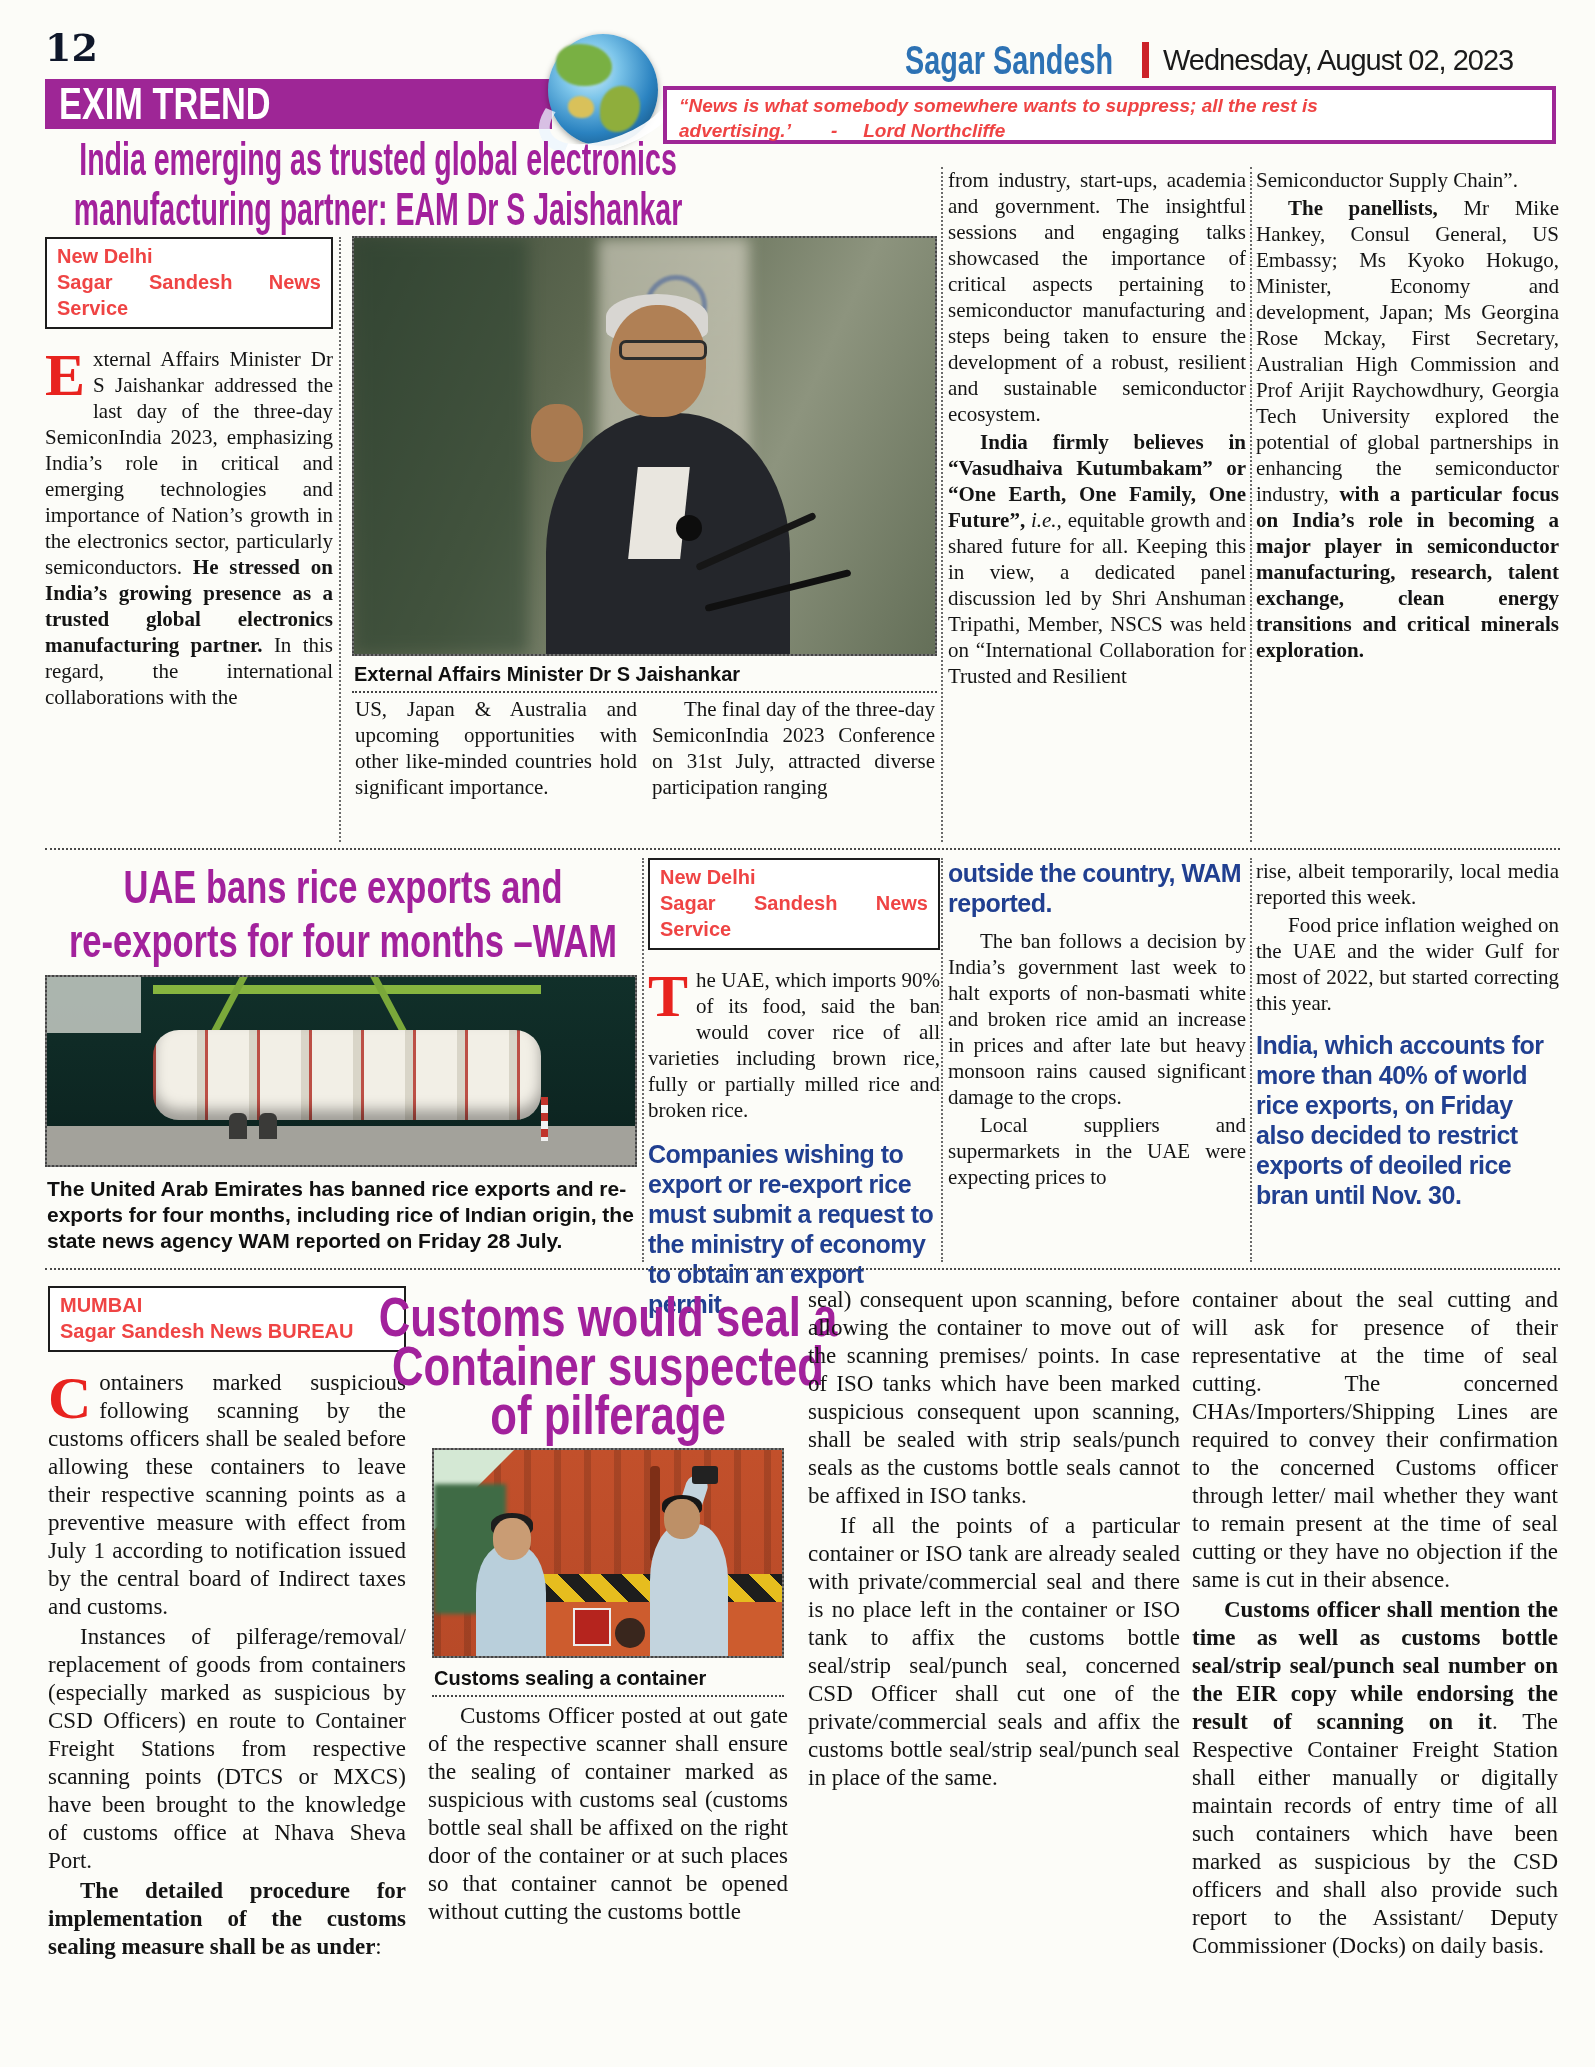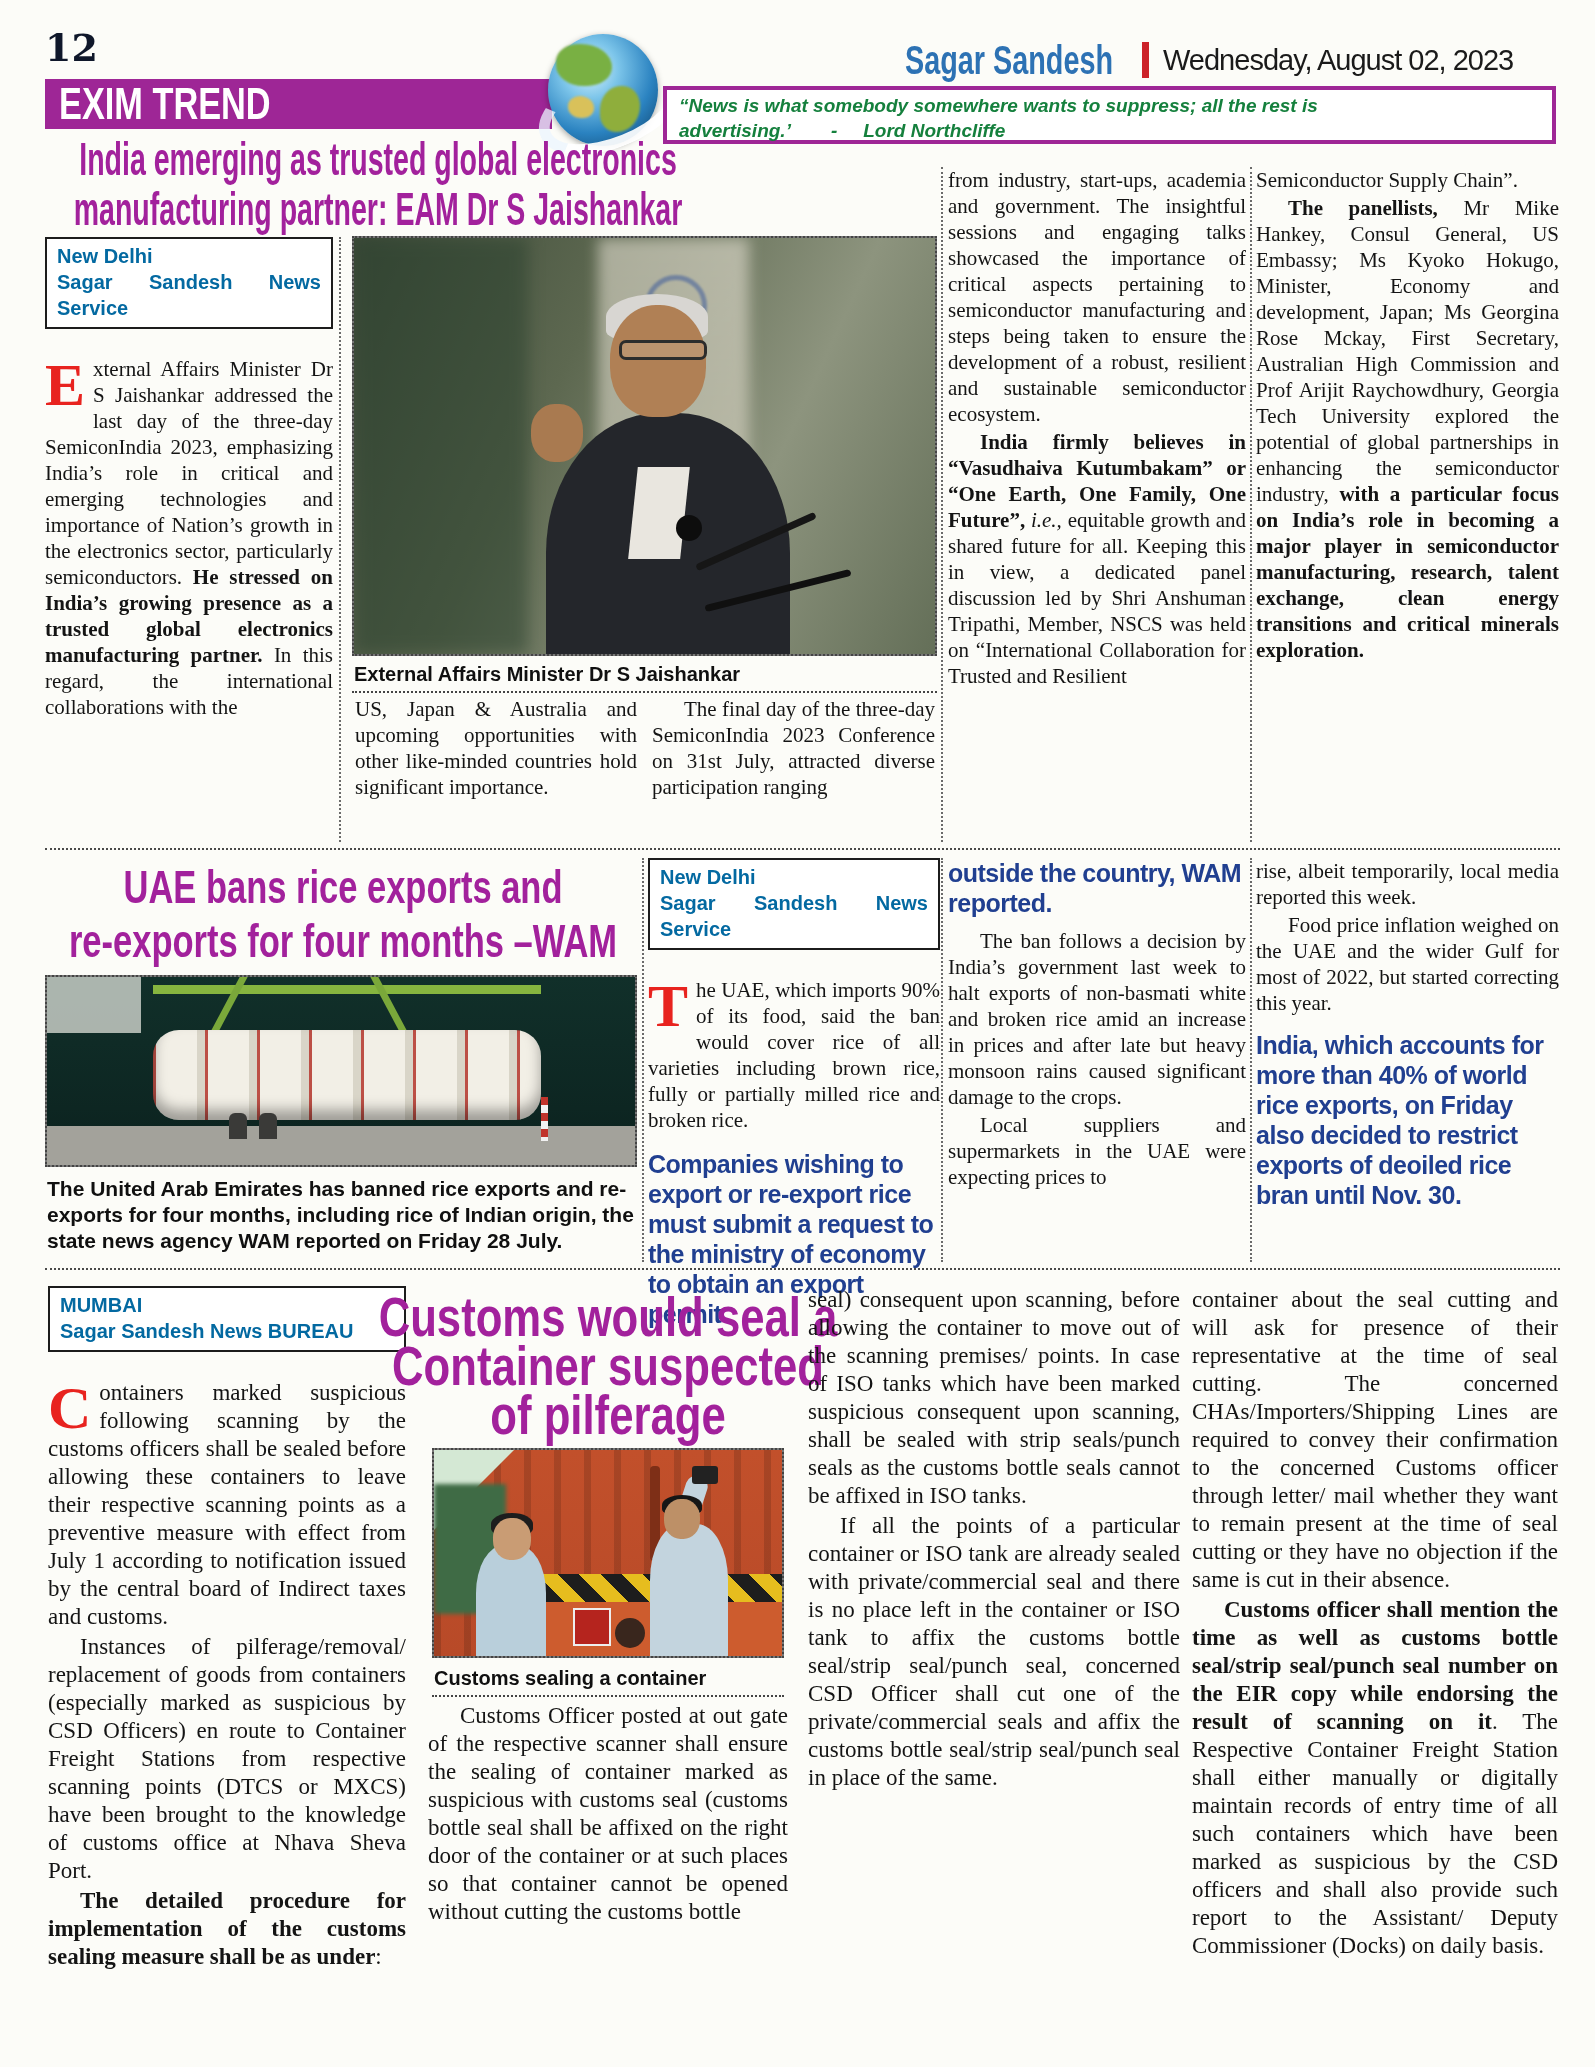--- a/index.html
+++ b/index.html
@@ -20,29 +20,29 @@
   .g-land3{position:absolute;left:20px;top:62px;width:26px;height:22px;background:#d9c15a;border-radius:50% 60% 45% 55%;filter:blur(1px);}
   .g-swoosh{position:absolute;left:-12%;top:30%;width:118%;height:52%;border:11px solid transparent;
         border-bottom-color:rgba(255,255,255,.92);border-left-color:rgba(235,245,255,.75);
         border-radius:50%;transform:rotate(-22deg);}
   .masthead{position:absolute;left:905px;top:40px;width:655px;display:flex;align-items:center;justify-content:flex-start;}
   .brand{display:inline-block;font:700 40px/40px "Liberation Sans",sans-serif;color:#2d72b4;
         transform:scaleX(.72);transform-origin:left center;white-space:nowrap;}
   .brandbar{display:inline-block;width:7px;height:36px;background:#cc2229;margin:0 14px 0 -52px;}
   .edition-date{font:400 29px/34px "Liberation Sans",sans-serif;color:#1a1a1a;letter-spacing:-1px;white-space:nowrap;}
   .quotebox{position:absolute;left:663px;top:86px;width:893px;height:58px;border:4px solid #9e2696;background:#fff;
-        padding:3px 12px;box-sizing:border-box;font:700 italic 19px/25px "Liberation Sans",sans-serif;color:#15803d;}
+        padding:3px 12px;box-sizing:border-box;font:700 italic 19px/25px "Liberation Sans",sans-serif;color:#ef4444;}
   .qline2 .qdash{margin:0 26px 0 40px;}
 
   
   .headline{position:absolute;color:#a2219c;font-family:"Liberation Sans",sans-serif;font-weight:700;}
   .cline{display:block;width:max-content;white-space:nowrap;position:relative;left:50%;
         transform:scaleX(var(--cx,.62)) translateX(-50%);transform-origin:left center;}
   .dateline{border:2px solid #1c1c1c;background:#fff;padding:4px 10px 6px 10px;
-        font:700 20px/26px "Liberation Sans",sans-serif;color:#0369a1;margin-bottom:27px;}
+        font:700 20px/26px "Liberation Sans",sans-serif;color:#ef4444;margin-bottom:17px;}
   .bodycol{position:absolute;font:21px/26px "Liberation Serif",serif;text-align:justify;color:#141414;}
   .bodycol-lg{position:absolute;font:23px/28px "Liberation Serif",serif;text-align:justify;color:#141414;}
   .bodycol p,.bodycol-lg p{margin:0 0 2px 0;}
   .indent{text-indent:32px;}
   .bold{font-weight:700;}
   .ital{font-style:italic;}
   .dc{float:left;font:700 60px/48px "Liberation Serif",serif;color:#e8231f;margin:5px 8px 0 0;}
   .pullquote{font:700 25px/30px "Liberation Sans",sans-serif;color:#203f90;letter-spacing:-.5px;text-align:left;text-indent:0;}
   .caption{position:absolute;font:700 20px/25px "Liberation Sans",sans-serif;color:#101010;background:#fcfcf8;
         padding:4px 2px;box-sizing:border-box;}

